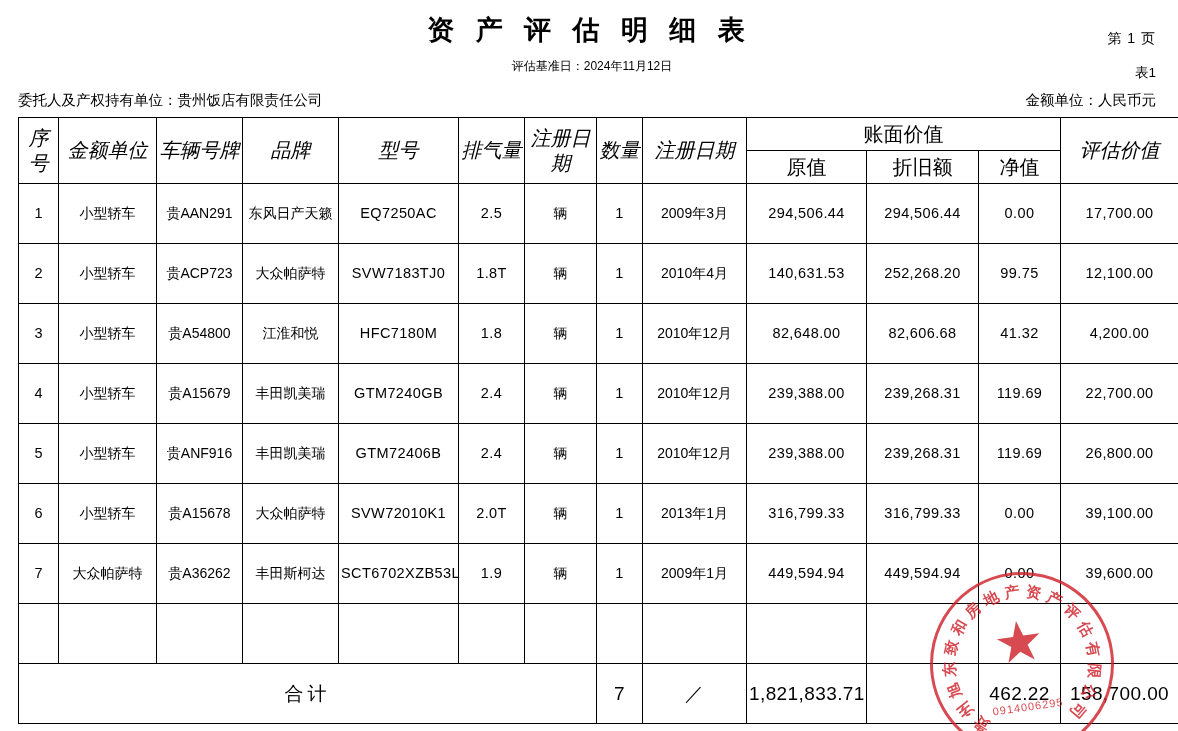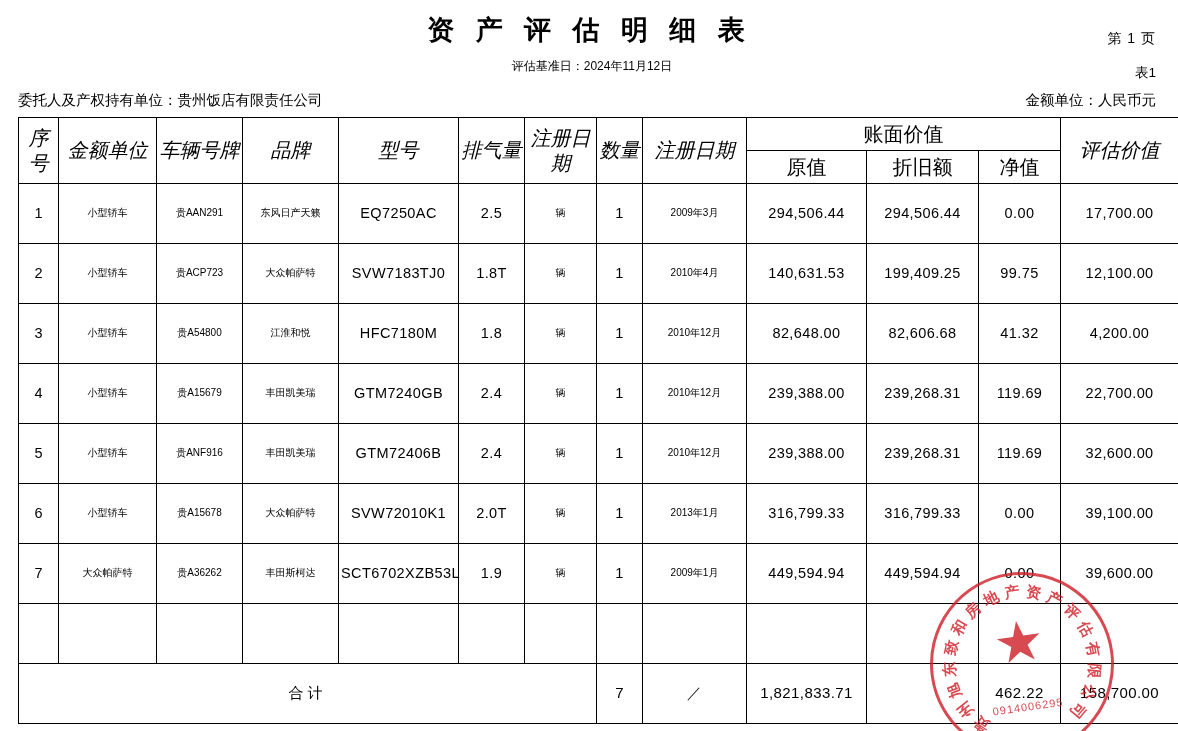--- a/index.html
+++ b/index.html
@@ -90,31 +90,31 @@
     height: 55px;
     font-family: "Liberation Sans", sans-serif;
   }
   td.num {
     font-family: "Liberation Serif", "DejaVu Serif", serif;
     font-size: 14.5px;
     letter-spacing: 0.4px;
   }
   td.cn {
     font-family: "Liberation Sans", sans-serif;
-    font-size: 10px;
+    font-size: 14px;
   }
   td.idx {
     font-family: "Liberation Serif", serif;
     font-size: 14.5px;
   }
   tr.blank td { height: 40px; }
   tr.total td {
     height: 40px;
     font-family: "Liberation Sans", sans-serif;
-    font-size: 15px;
+    font-size: 19px;
   }
   .total-label { letter-spacing: 4px; }
 
   
   col.c-idx      { width: 40px; }
   col.c-name     { width: 98px; }
   col.c-plate    { width: 86px; }
   col.c-brand    { width: 96px; }
   col.c-model    { width: 120px; }
   col.c-disp     { width: 66px; }
@@ -260,21 +260,21 @@
         <td class="idx">2</td>
         <td class="cn">小型轿车</td>
         <td class="cn">贵ACP723</td>
         <td class="cn">大众帕萨特</td>
         <td class="num">SVW7183TJ0</td>
         <td class="num">1.8T</td>
         <td class="cn">辆</td>
         <td class="num">1</td>
         <td class="cn">2010年4月</td>
         <td class="num">140,631.53</td>
-        <td class="num">199,409.25</td>
+        <td class="num">252,268.20</td>
         <td class="num">99.75</td>
         <td class="num">12,100.00</td>
 
       </tr>
 
       <tr>
         <td class="idx">3</td>
         <td class="cn">小型轿车</td>
         <td class="cn">贵A54800</td>
         <td class="cn">江淮和悦</td>
@@ -313,21 +313,21 @@
         <td class="cn">贵ANF916</td>
         <td class="cn">丰田凯美瑞</td>
         <td class="num">GTM72406B</td>
         <td class="num">2.4</td>
         <td class="cn">辆</td>
         <td class="num">1</td>
         <td class="cn">2010年12月</td>
         <td class="num">239,388.00</td>
         <td class="num">239,268.31</td>
         <td class="num">119.69</td>
-        <td class="num">32,600.00</td>
+        <td class="num">26,800.00</td>
 
       </tr>
 
       <tr>
         <td class="idx">6</td>
         <td class="cn">小型轿车</td>
         <td class="cn">贵A15678</td>
         <td class="cn">大众帕萨特</td>
         <td class="num">SVW72010K1</td>
         <td class="num">2.0T</td>

